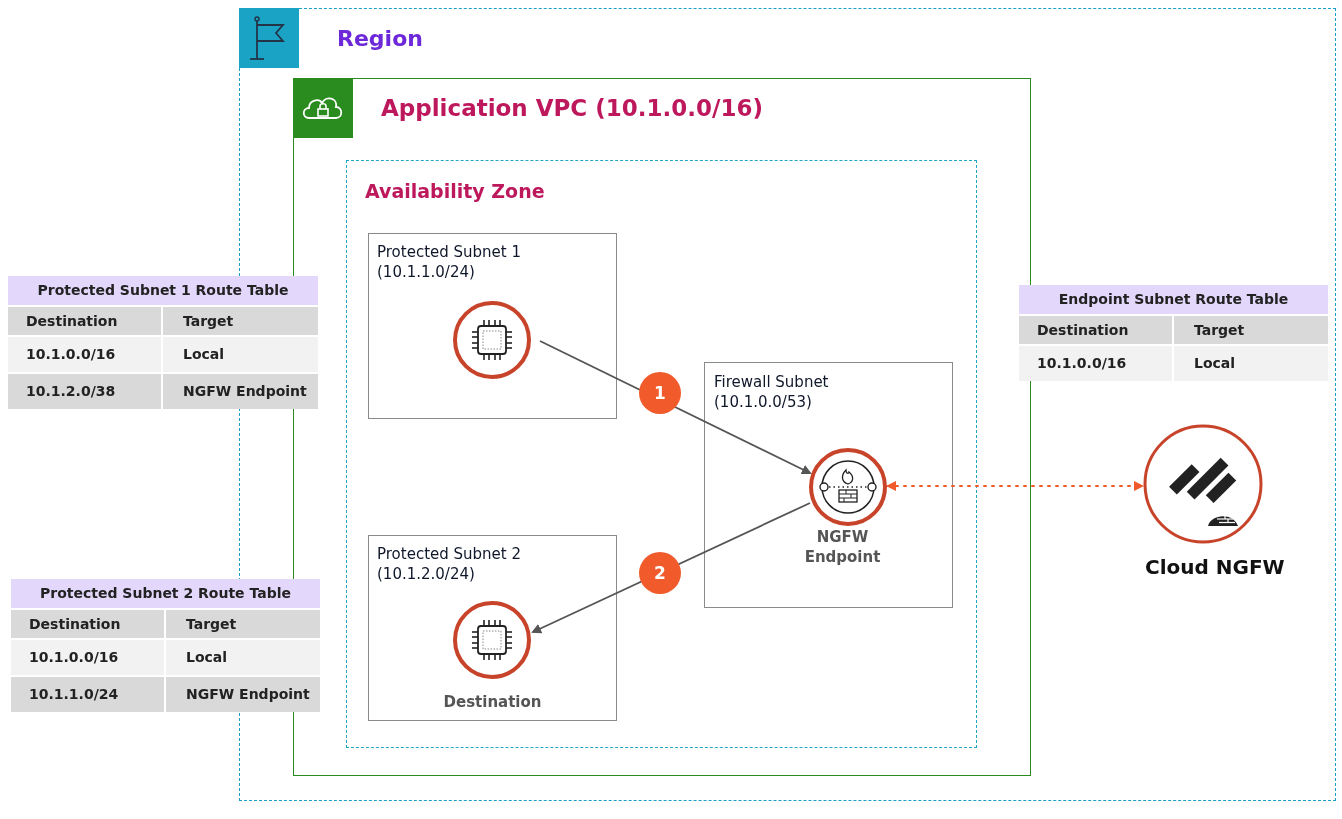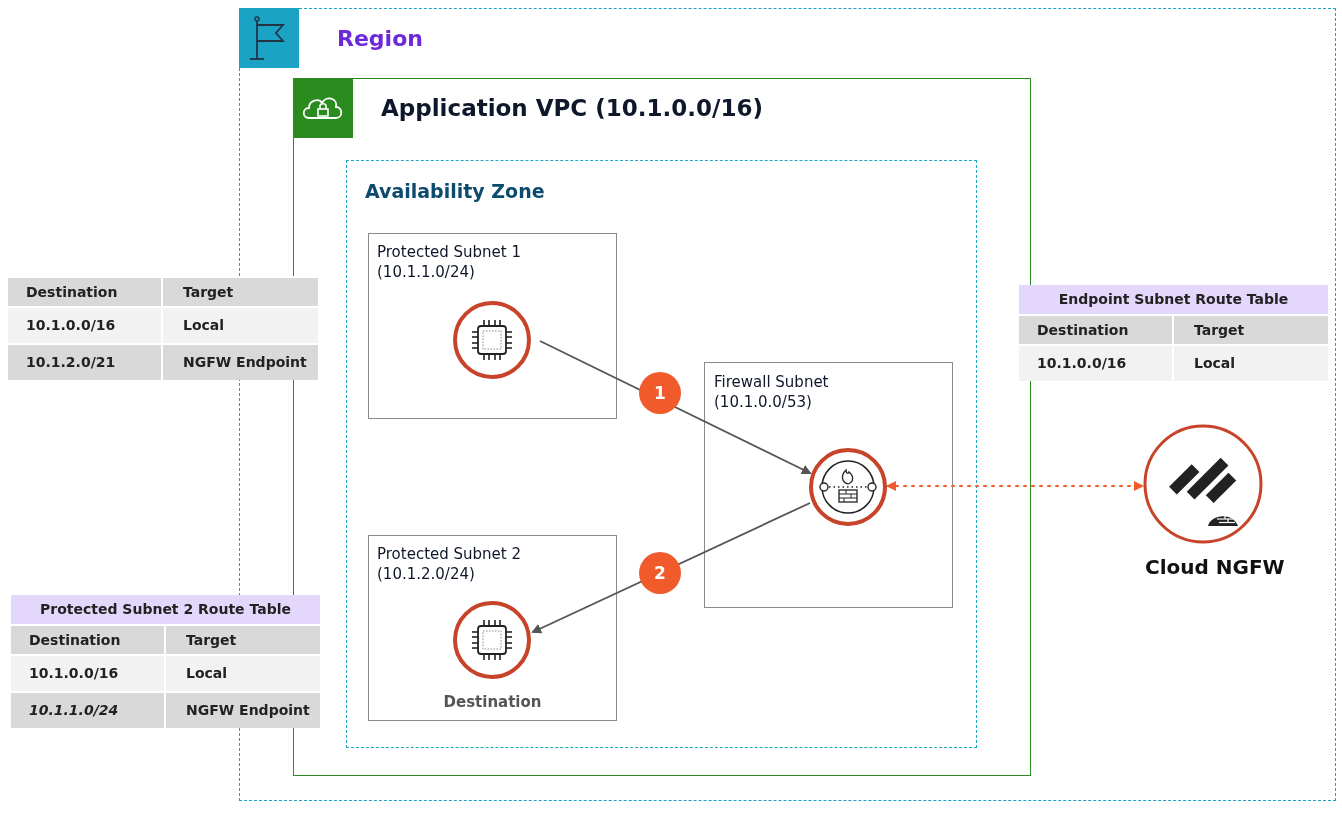--- a/index.html
+++ b/index.html
@@ -3,23 +3,23 @@
 <meta charset="utf-8">
 <style>
   html, body { margin:0; padding:0; background:#ffffff; }
   body { width:1342px; height:819px; position:relative; overflow:hidden; font-family:"DejaVu Sans", sans-serif; }
   .abs { position:absolute; }
   .region { left:239px; top:8px; width:1097px; height:793px; border:1.5px dashed #1a9fc7; box-sizing:border-box; }
   .region-icon { left:239px; top:8px; width:60px; height:60px; background:#1ba3c6; }
   .region-title { left:337px; top:26px; font-size:22px; font-weight:bold; color:#6d28d9; }
   .vpc { left:293px; top:78px; width:738px; height:698px; border:1.5px solid #2a8c1f; box-sizing:border-box; }
   .vpc-icon { left:293px; top:78px; width:60px; height:60px; background:#2a8c1f; }
-  .vpc-title { left:381px; top:95px; font-size:23px; font-weight:bold; color:#0f172a; }
+  .vpc-title { left:381px; top:95px; font-size:23px; font-weight:bold; color:#be185d; }
   .az { left:346px; top:160px; width:631px; height:588px; border:1.5px dashed #1fa7c4; box-sizing:border-box; }
-  .az-title { left:365px; top:180px; font-size:19px; font-weight:bold; color:#0c4a6e; }
+  .az-title { left:365px; top:180px; font-size:19px; font-weight:bold; color:#be185d; }
   .subnet { border:1.5px solid #8a8a8a; box-sizing:border-box; background:#fff; }
   .subnet-title { font-size:15px; color:#0f172a; line-height:20px; }
   .node-label { font-size:15px; font-weight:bold; color:#555; text-align:center; line-height:20px; }
   .rt { font-size:14px; font-weight:bold; color:#222; }
   .rt .hdr { background:#e3d7fb; text-align:center; height:29px; line-height:29px; }
   .rt .row { display:flex; height:35px; line-height:35px; border-top:2px solid #fff; }
   .rt .row .c1 { border-right:2px solid #fff; padding-left:18px; box-sizing:border-box; }
   .rt .row .c2 { padding-left:20px; box-sizing:border-box; }
   .rt .colhdr { background:#d9d9d9; height:28px; line-height:28px; }
   .rt .light { background:#f2f2f2; }
@@ -66,20 +66,24 @@
     <div>Protected Subnet 2</div>
     <div>(10.1.2.0/24)</div>
   </div>
   <div class="abs node-label" style="left:0;top:156px;width:247px;">Destination</div>
 </div>
 
 <div class="abs subnet" style="left:704px;top:362px;width:249px;height:246px;padding-left:44px;">
   <div class="abs subnet-title" style="left:9px;top:9px;">
     <div>Firewall Subnet</div>
     <div>(10.1.0.0/53)</div>
+  </div>
+  <div class="abs node-label" style="left:75px;top:164px;width:125px;">
+    <div>NGFW</div>
+    <div>Endpoint</div>
   </div>
 </div>
 
 <svg class="abs" style="left:0;top:0;" width="1342" height="819" viewBox="0 0 1342 819">
   <defs>
     <marker id="arrowGray" markerWidth="10" markerHeight="10" refX="8" refY="5" orient="auto" markerUnits="userSpaceOnUse">
       <path d="M0 0 L10 5 L0 10 Z" fill="#555"></path>
     </marker>
     <marker id="arrowOrange" markerWidth="10" markerHeight="10" refX="8" refY="5" orient="auto-start-reverse" markerUnits="userSpaceOnUse">
       <path d="M0 0 L10 5 L0 10 Z" fill="#f15a2b"></path>
@@ -161,46 +165,47 @@
   </g>
   <g>
     <circle cx="660" cy="573" r="21" fill="#f15a2b"></circle>
     <text x="660" y="579" text-anchor="middle" class="badge-text">2</text>
   </g>
 </svg>
 
 <div class="abs cloud-label">Cloud NGFW</div>
 
 <div class="abs rt" style="left:8px;top:276px;width:310px;">
+  <div class="hdr">Protected Subnet 1 Route Table</div>
   <div class="row colhdr">
     <div class="c1" style="width:155px;">Destination</div>
     <div class="c2">Target</div>
   </div>
   <div class="row light">
     <div class="c1" style="width:155px;">10.1.0.0/16</div>
     <div class="c2">Local</div>
   </div>
   <div class="row dark">
-    <div class="c1" style="width:155px;">10.1.2.0/21</div>
+    <div class="c1" style="width:155px;">10.1.2.0/38</div>
     <div class="c2">NGFW Endpoint</div>
   </div>
 </div>
 
-<div class="abs rt" style="left:11px;top:579px;width:309px;margin-top:16px;">
+<div class="abs rt" style="left:11px;top:579px;width:309px;">
   <div class="hdr">Protected Subnet 2  Route Table</div>
   <div class="row colhdr">
     <div class="c1" style="width:155px;">Destination</div>
     <div class="c2">Target</div>
   </div>
   <div class="row light">
     <div class="c1" style="width:155px;">10.1.0.0/16</div>
     <div class="c2">Local</div>
   </div>
   <div class="row dark">
-    <div class="c1" style="width:155px;font-style:italic;">10.1.1.0/24</div>
+    <div class="c1" style="width:155px;">10.1.1.0/24</div>
     <div class="c2">NGFW Endpoint</div>
   </div>
 </div>
 
 <div class="abs rt" style="left:1019px;top:285px;width:309px;">
   <div class="hdr">Endpoint Subnet  Route Table</div>
   <div class="row colhdr">
     <div class="c1" style="width:155px;">Destination</div>
     <div class="c2">Target</div>
   </div>

